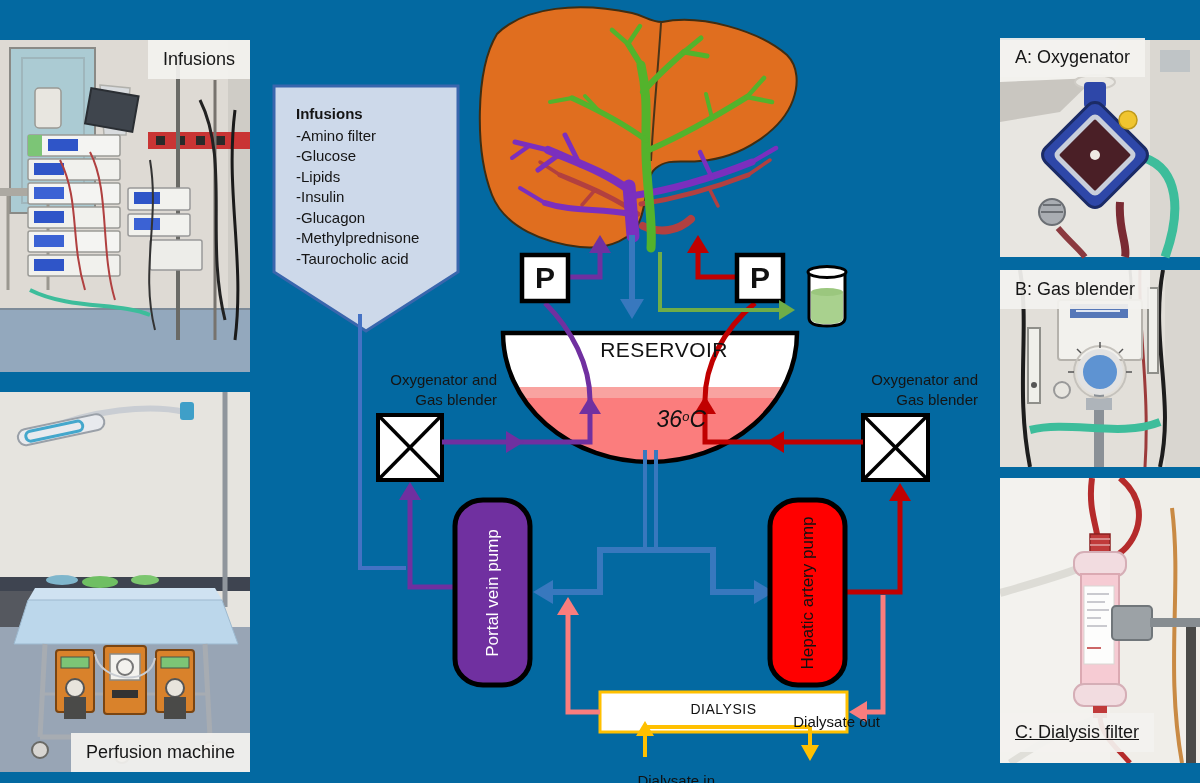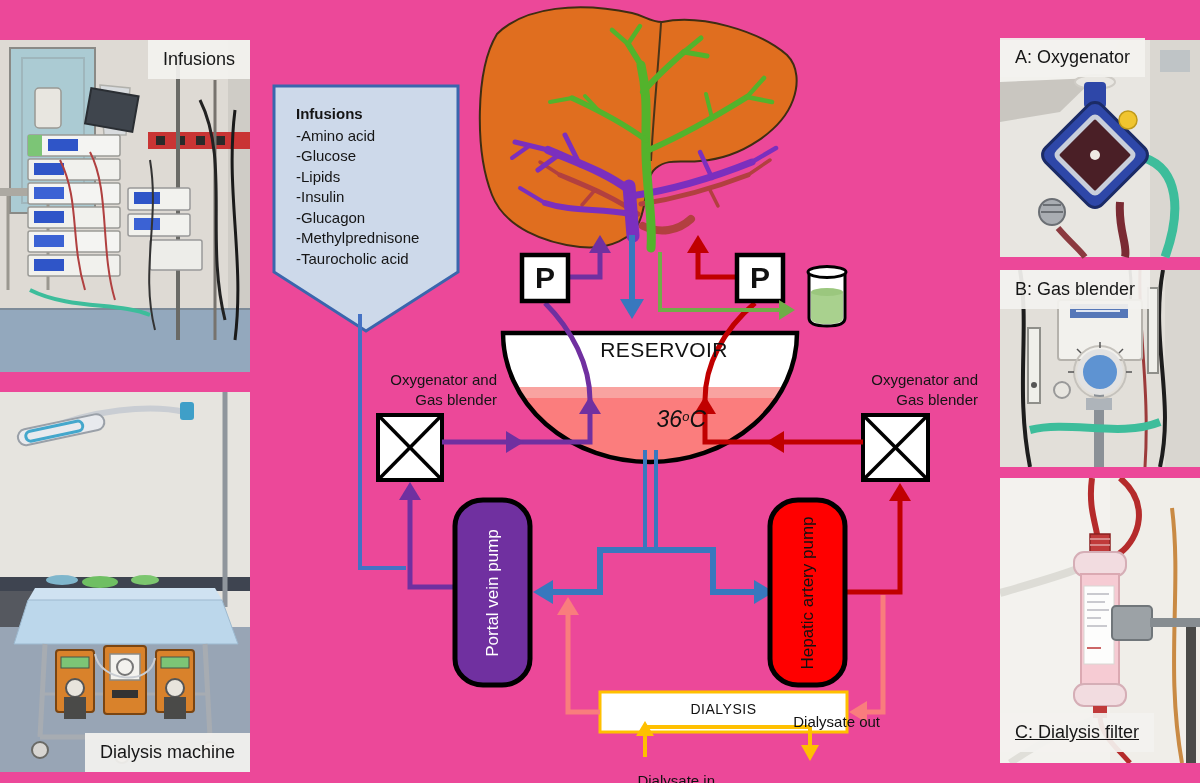--- a/index.html
+++ b/index.html
@@ -1,16 +1,16 @@
 <!DOCTYPE html>
 <html><head>
 <meta charset="utf-8">
 <style>
   html,body{margin:0;padding:0;background:#ffffff;}
-  .canvas{position:relative;width:1200px;height:783px;background:#ec4899;overflow:hidden;
+  .canvas{position:relative;width:1200px;height:783px;background:#0369a1;overflow:hidden;
           font-family:"Liberation Sans",sans-serif;color:#111;}
   .photo{position:absolute;overflow:hidden;}
   .photo svg{display:block;width:100%;height:100%;}
   .chip{position:absolute;background:rgba(243,242,239,0.93);color:#161616;
         font-size:18px;padding:9px 15px;white-space:nowrap;}
   .chip-tr{top:0;right:0;}
   .chip-tl{top:0;left:0;}
   .chip-br{bottom:0;right:0;}
   .chip-bl{bottom:11px;left:0;text-decoration:underline;}
   .diagram{position:absolute;left:0;top:0;width:1200px;height:783px;}
@@ -127,21 +127,21 @@
         <rect x="110" y="262" width="30" height="26" fill="#F3F2EE" stroke="#8a8a86" stroke-width="1.5"></rect>
         <circle cx="125" cy="275" r="8" fill="none" stroke="#777" stroke-width="2"></circle>
         <rect x="112" y="298" width="26" height="8" fill="#333"></rect>
         <rect x="156" y="258" width="38" height="62" rx="3" fill="#D9822B" stroke="#7a4512" stroke-width="2"></rect>
         <rect x="161" y="265" width="28" height="11" fill="#7CC576" stroke="#45564a" stroke-width="1"></rect>
         <circle cx="175" cy="296" r="9" fill="#E8E4DC" stroke="#555" stroke-width="2"></circle>
         <rect x="164" y="305" width="22" height="22" fill="#4a4a48"></rect>
       </g>
       <path d="M 95,262 C 100,290 150,295 155,266" fill="none" stroke="#C9CDD3" stroke-width="2"></path>
     </svg>
-    <div class="chip chip-br">Dialysis machine</div>
+    <div class="chip chip-br">Perfusion machine</div>
   </div>
 
   <div class="photo" style="left:1000px;top:38px;width:200px;height:221px;">
     <svg viewBox="0 0 200 217">
       <rect x="0" y="0" width="200" height="217" fill="#E8E6E1"></rect>
       <rect x="150" y="0" width="50" height="217" fill="#DAD7D1"></rect>
       <polygon points="0,0 120,0 95,42 0,58" fill="#F2F1ED"></polygon>
       <polygon points="0,42 95,38 60,72 0,82" fill="#C9C6C0"></polygon>
       <rect x="160" y="10" width="30" height="22" fill="#BFC4C6"></rect>
       <path d="M 145,118 C 178,130 182,170 165,217" fill="none" stroke="#3DBD9B" stroke-width="9"></path>
@@ -366,21 +366,21 @@
       <path d="M 645,757 V 733" stroke-width="4"></path>
       <path d="M 645,721 l -9,15 h 18 z" fill="#FFC000" stroke="none"></path>
       <path d="M 645,727 H 810" stroke-width="4"></path>
       <path d="M 810,727 V 747" stroke-width="4"></path>
       <path d="M 810,761 l -9,-16 h 18 z" fill="#FFC000" stroke="none"></path>
     </g>
   </svg>
 
   <div class="ovl inf-text">
     <div class="inf-title">Infusions</div>
-    <div>-Amino acid</div>
+    <div>-Amino filter</div>
     <div>-Glucose</div>
     <div>-Lipids</div>
     <div>-Insulin</div>
     <div>-Glucagon</div>
     <div>-Methylprednisone</div>
     <div>-Taurocholic acid</div>
   </div>
 
   <div class="ovl oxlabel center" style="left:337px;top:370px;">
     <div>Oxygenator and</div>

